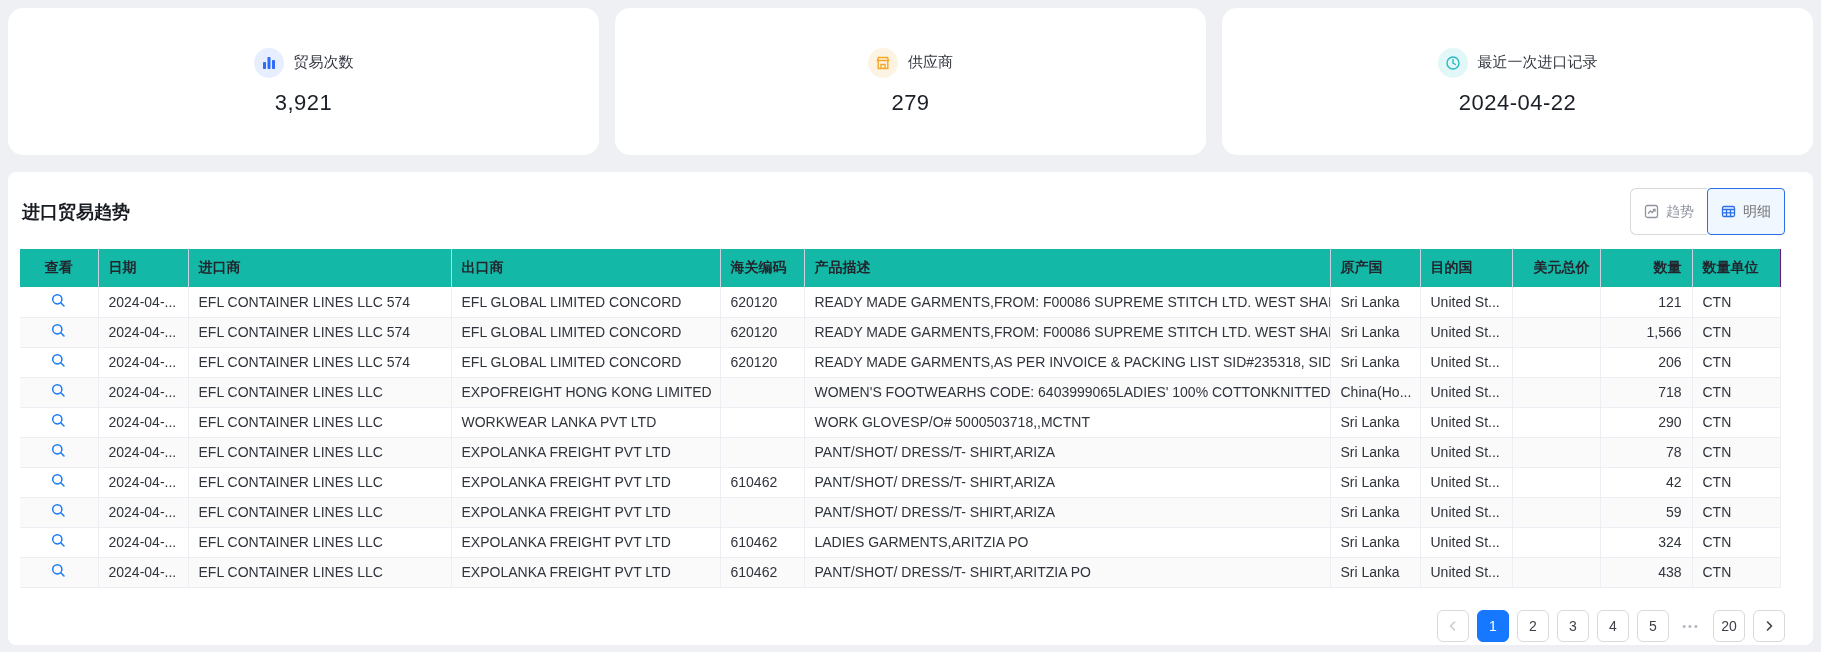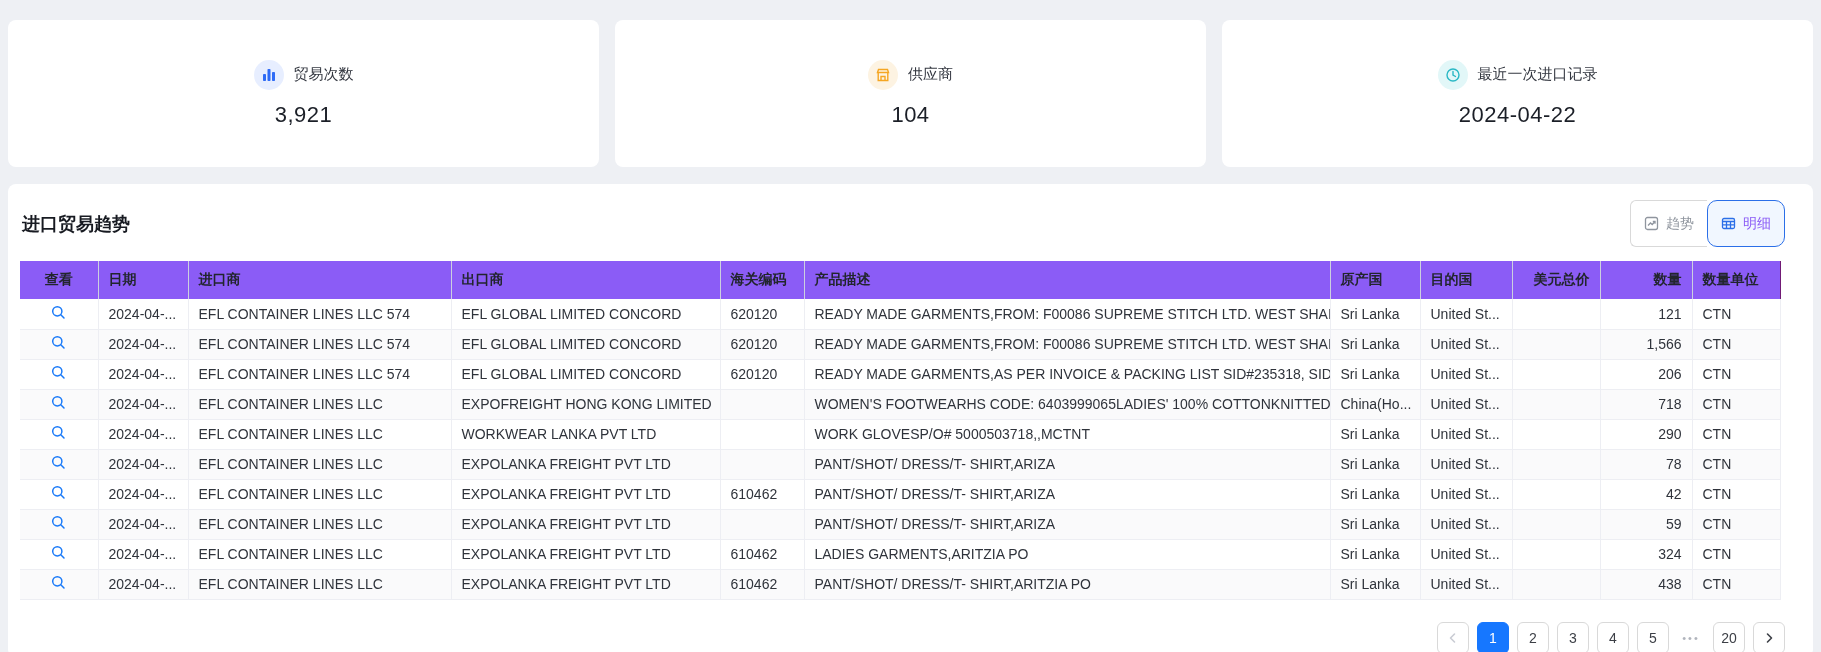--- a/index.html
+++ b/index.html
@@ -6,22 +6,22 @@
   html,body {
     margin:0; padding:0;
     width:1821px; height:652px;
     background:#eef0f4;
     font-family:"Liberation Sans", sans-serif;
     overflow:hidden;
   }
   
   .cards { display:flex; gap:16px; padding:8px 8px 0 8px; }
   .card {
-    flex:1; height:147px; background:#fff; border-radius:8px;
-    display:flex; flex-direction:column; align-items:center; justify-content:center;margin-top:12px;
+    flex:1; height:147px; background:#fff; border-radius:15px;
+    display:flex; flex-direction:column; align-items:center; justify-content:center;
   }
   .card-top { display:flex; align-items:center; gap:10px; }
   .icon-circle {
     width:30px; height:30px; border-radius:50%;
     display:flex; align-items:center; justify-content:center;
   }
   .card-label { font-size:15px; color:#333740; }
   .card-value { font-size:22px; color:#1b1f27; margin-top:12px; letter-spacing:.5px; }
 
   
@@ -32,27 +32,27 @@
   .section-head { display:flex; align-items:center; justify-content:space-between; margin-bottom:14px; }
   .section-title { font-size:18px; font-weight:700; color:#171a21; padding-left:2px; }
   .toggle-group { display:flex; }
   .toggle-btn {
     height:47px; padding:0 13px; background:#fff; border:1px solid #d9d9d9;
     display:inline-flex; align-items:center; gap:7px; font-size:14px; color:#8f959e;
     cursor:pointer;
   }
   .toggle-btn.trend { border-radius:6px 0 0 6px; border-right:none; }
   .toggle-btn.detail {
-    border-radius:10px; border:1px solid #2b6fe8; color:#8b5cf6; background:#f1f7ff;
+    border-radius:4px; border:1px solid #2b6fe8; color:#737373; background:#f1f7ff;
   }
 
   
   table { border-collapse:collapse; table-layout:fixed; width:1760px; font-size:14px; }
   th {
-    background:#8b5cf6; height:38px; padding:0 10px;
+    background:#14b8a6; height:38px; padding:0 10px;
     font-weight:700; color:#22252d; text-align:left;
     border-right:1px solid #ccd0df; white-space:nowrap; overflow:hidden;margin-top:20px;
   }
   th:last-child { border-right:1px solid #701a75; }
   td {
     height:30px; padding:0 10px; color:#2f333b;
     border-right:1px solid #edeef3; border-bottom:1px solid #edeef3;
     white-space:nowrap; overflow:hidden;
   }
   tbody tr:nth-child(even) { background:#fafafb; }
@@ -100,21 +100,21 @@
     <div class="card-top">
       <span class="icon-circle" style="background:#fdf3e2;">
         <svg width="16" height="16" viewBox="0 0 16 16" fill="none" stroke="#f5a623" stroke-width="1.4">
           <path d="M2.5 5.5 L3.5 2.5 H12.5 L13.5 5.5 Z"></path>
           <path d="M3.2 5.5 V13.5 H12.8 V5.5"></path>
           <path d="M6 13.5 V9.5 H10 V13.5"></path>
         </svg>
       </span>
       <span class="card-label">供应商</span>
     </div>
-    <div class="card-value">104</div>
+    <div class="card-value">279</div>
   </div>
 
   <div class="card">
     <div class="card-top">
       <span class="icon-circle" style="background:#e2f7f8;">
         <svg width="16" height="16" viewBox="0 0 16 16" fill="none" stroke="#2ab8c5" stroke-width="1.4">
           <circle cx="8" cy="8" r="6"></circle>
           <path d="M8 4.5 V8 L10.5 9.5" stroke-linecap="round"></path>
         </svg>
       </span>

